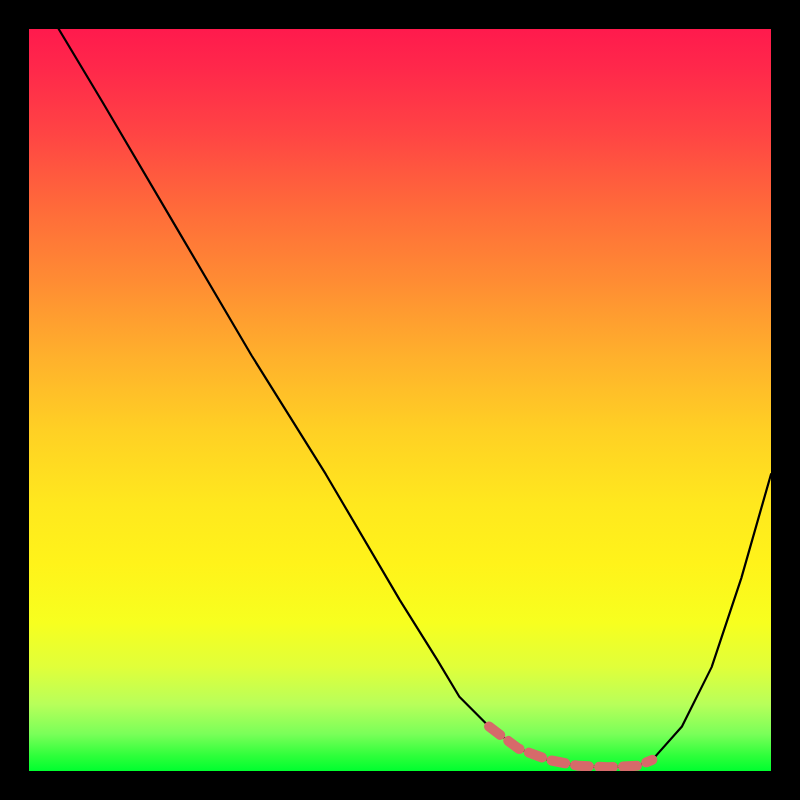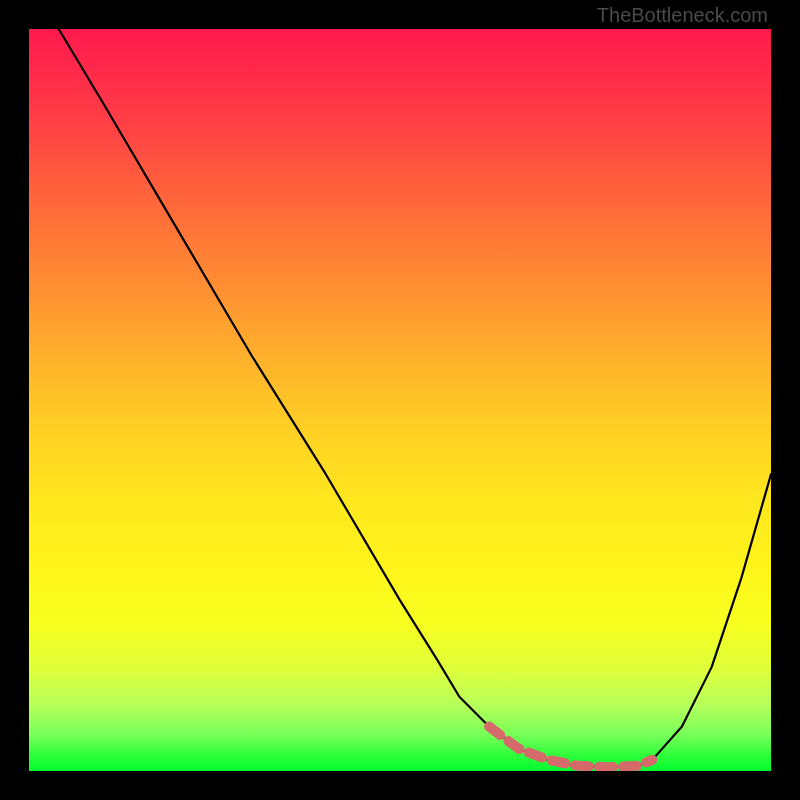--- a/index.html
+++ b/index.html
@@ -54,14 +54,13 @@
 
 <div class="outer">
   <div class="plot-area">
     <svg class="curve" viewBox="0 0 742 742" preserveAspectRatio="none">
       <g id="curve-group">
           <path d="M29.68 0.00 L74.20 74.20 L148.40 200.34 L222.60 326.48 L296.80 445.20 L371.00 571.34 L408.10 630.70 L430.36 667.80 L460.04 697.48 L489.72 719.74 L519.40 730.87 L549.08 736.81 L578.76 738.29 L608.44 736.81 L623.28 730.87 L652.96 697.48 L682.64 638.12 L712.32 549.08 L742.00 445.20 " fill="none" stroke="#000000" stroke-width="2.2" stroke-linecap="round" stroke-linejoin="round"></path>
           <path d="M460.04 697.48 L489.72 719.74 L519.40 730.87 L549.08 736.81 L578.76 738.29 L608.44 736.81 L623.28 730.87 " fill="none" stroke="#d66a6a" stroke-width="10" stroke-linecap="round" stroke-linejoin="round" stroke-dasharray="14 10"></path>
         </g>
     </svg>
   </div>
-  <div class="attribution">TheBottleneck.com</div>
 </div>
 
 </body></html>

